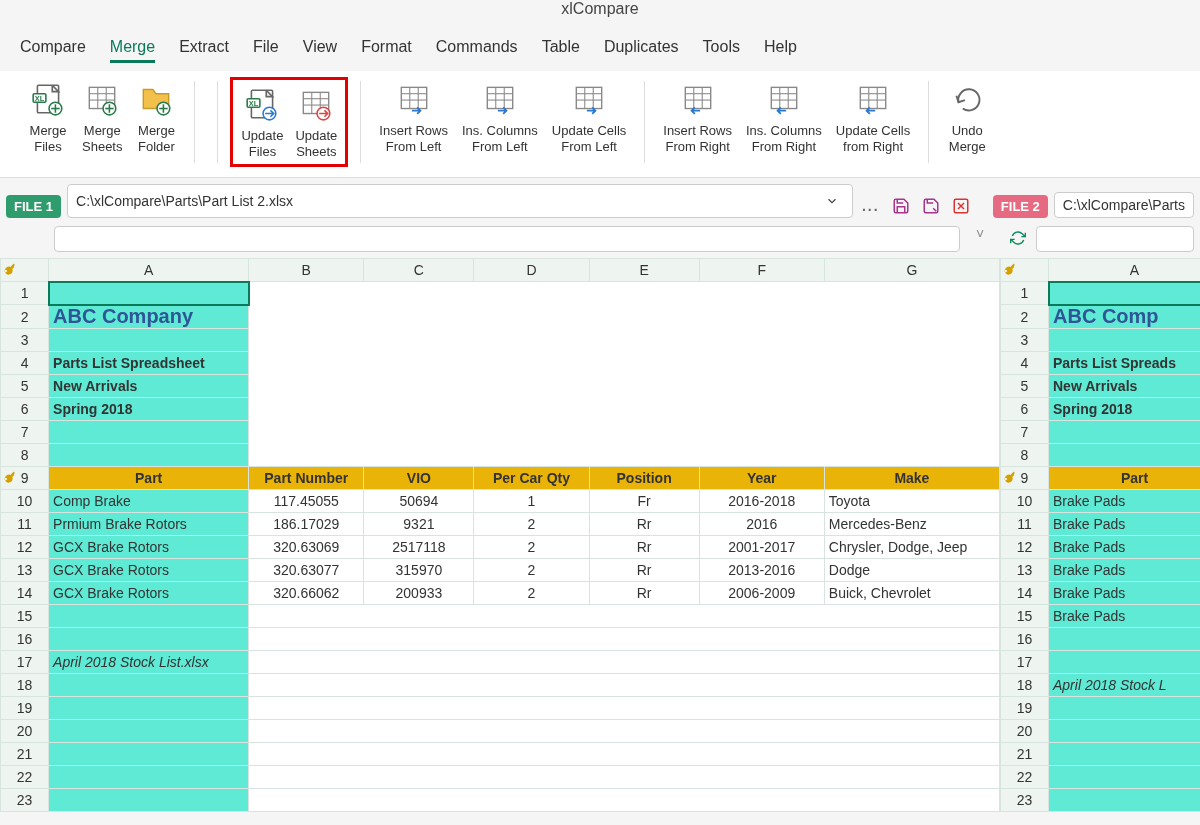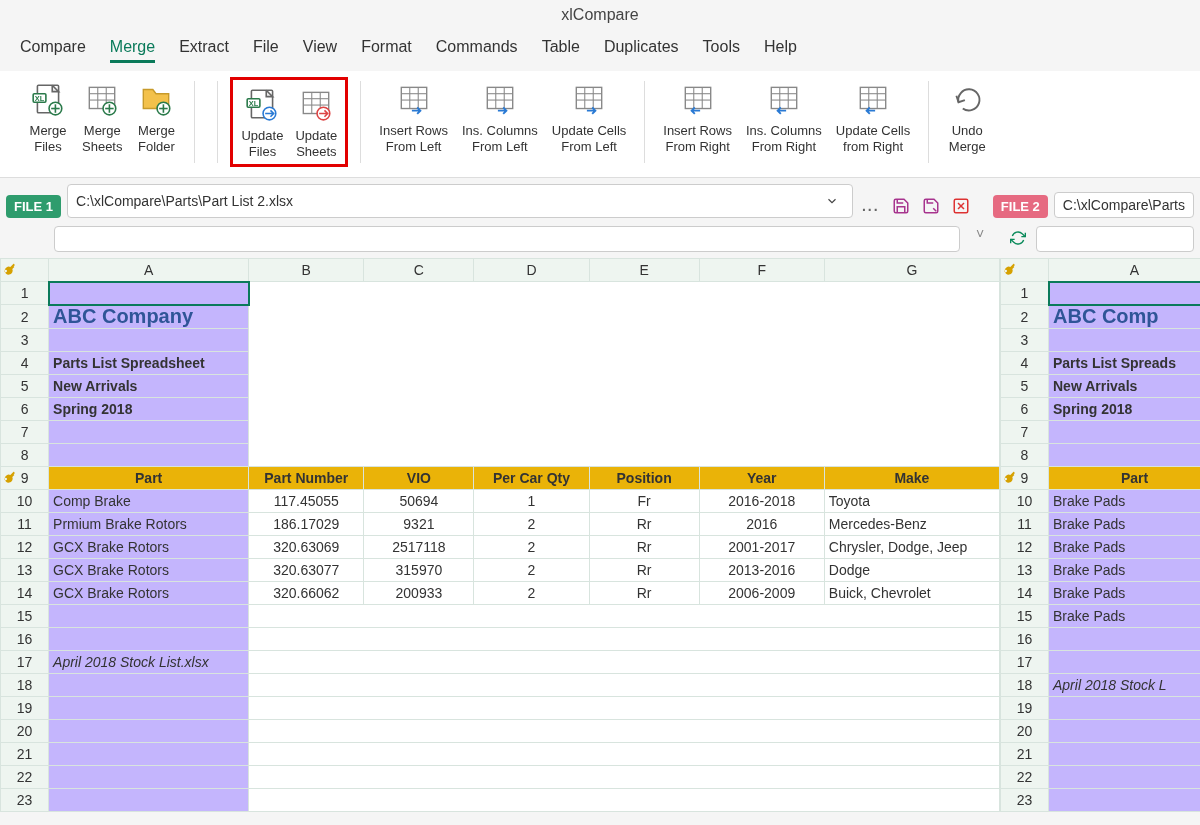--- a/index.html
+++ b/index.html
@@ -1,17 +1,17 @@
 <!DOCTYPE html>
 <html><head>
 <meta charset="utf-8">
 <style>
   * { box-sizing: border-box; margin: 0; padding: 0; }
   body { font-family: "Segoe UI", Arial, sans-serif; font-size: 14px; background: #f5f5f5; color: #333; width: 1200px; height: 825px; overflow: hidden; }
-  .titlebar { height: 30px; text-align: center; font-size: 16px; padding-top: 6px; background: #f5f5f5; color: #444; }
+  .titlebar { height: 30px; text-align: center; font-size: 16px; padding-top: 0; background: #f5f5f5; color: #444; }
   .menubar { display: flex; gap: 24px; padding: 8px 20px; background: #f5f5f5; font-size: 16px; }
   .menubar .item { cursor: pointer; color: #333; padding-bottom: 4px; }
   .menubar .item.active { color: #0a7a5a; border-bottom: 3px solid #0a7a5a; font-weight: 500; }
   .ribbon { display: flex; background: #fff; padding: 6px 10px 10px 22px; gap: 2px; border-bottom: 1px solid #ddd; }
   .ribbtn { display: flex; flex-direction: column; align-items: center; justify-content: flex-start; padding: 2px 6px; cursor: pointer; text-align: center; font-size: 13px; line-height: 1.2; }
   .ribbtn .icon-box { width: 40px; height: 40px; display: flex; align-items: center; justify-content: center; margin-bottom: 4px; }
   .ribbtn .lbl { min-height: 32px; }
   .sep { width: 1px; background: #ddd; margin: 4px 10px; }
   .highlight-red { border: 3px solid #e20000; padding: 2px; }
   .gray-icon svg { stroke: #888; }
@@ -33,21 +33,21 @@
   .rowhdr { background: #eef5f0; text-align: center; width: 48px; font-size: 14px; }
   .corner { background: #eef5f0; width: 48px; }
   .keyicon { position: absolute; left: 0; top: 2px; }
   .selcell { outline: 2px solid #0a7a5a; outline-offset: -1px; }
   .title-cell { color: #2f5597; font-weight: 700; font-size: 20px; }
   .bold { font-weight: 700; }
   .hdr-row td.data { background: #eab308; font-weight: 700; text-align: center; }
   .italic { font-style: italic; }
   .keyrow .corner, .keycol-a  { position: relative; }
   .txt-c { text-align: center; }
-  .col-a { background: #c4b5fd; }
+  .col-a { background: #5eead4; }
   .pane-right table.grid { width: 220px; }
 </style>
 </head>
 <body>
 
 <div class="titlebar">xlCompare</div>
 
 <div class="menubar" id="menubar">
     <span class="item">Compare</span>
     <span class="item active">Merge</span>

